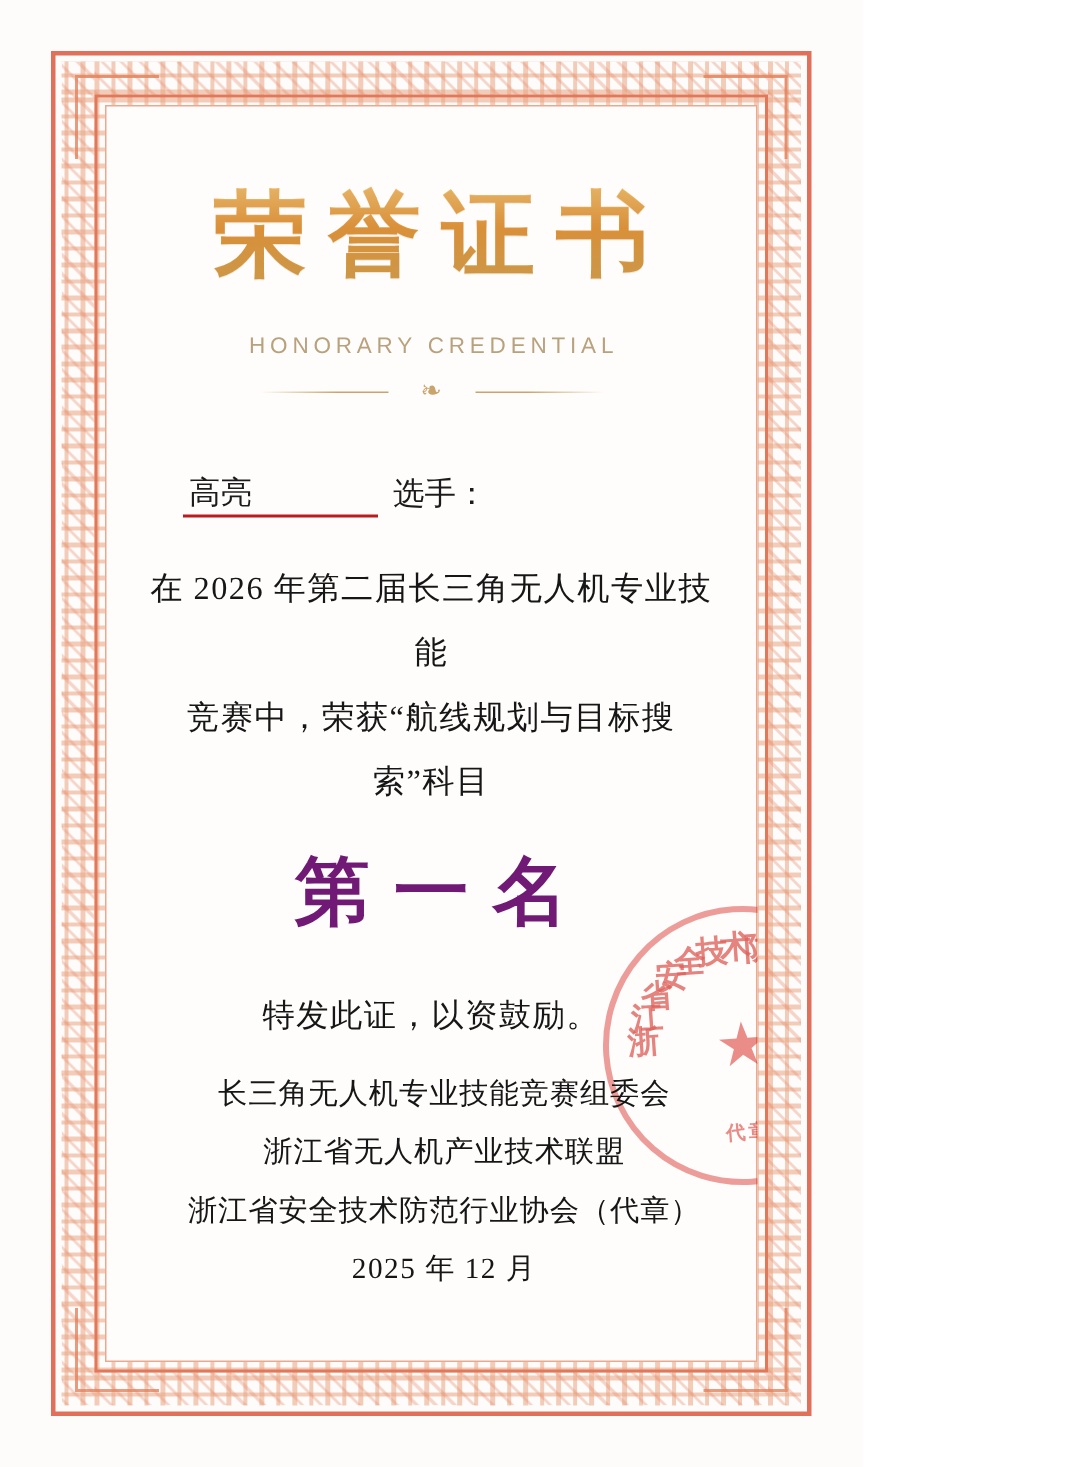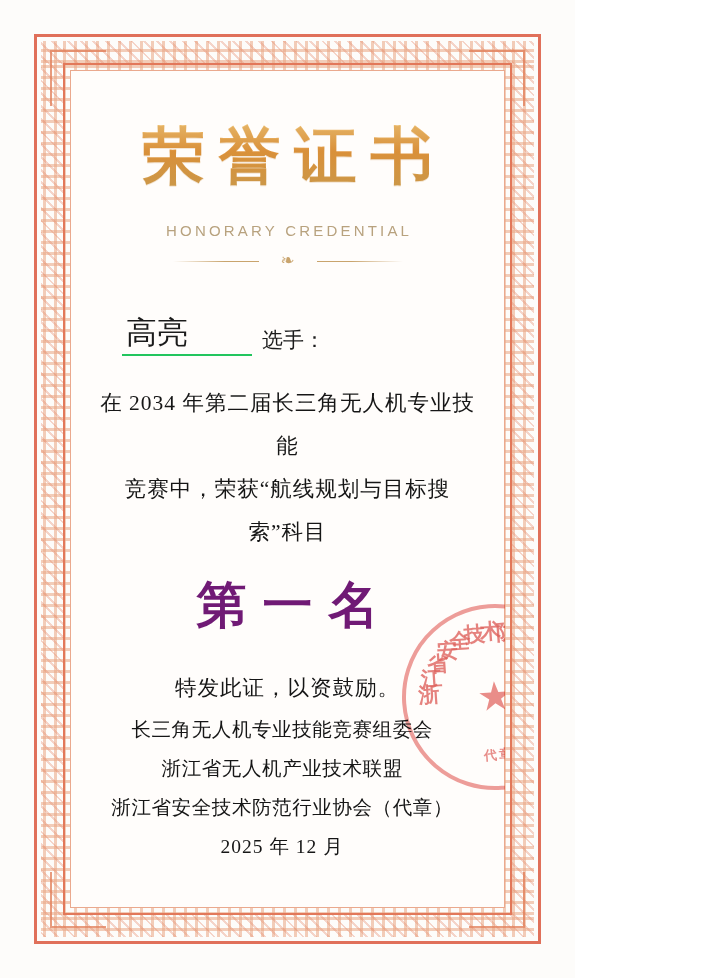--- a/index.html
+++ b/index.html
@@ -155,24 +155,24 @@
   }
 
   .recipient-line {
     margin-top: 46px;
     display: flex;
     align-items: flex-end;
     padding-left: 24px;
   }
   .recipient-name {
     font-family: "DejaVu Serif", serif;
-    font-size: 31px;
+    font-size: 21px;
     color: #1b1b1b;
     min-width: 118px;
-    border-bottom: 2px solid #22c55e;
+    border-bottom: 2px solid #b91c1c;
     padding: 0 8px 3px 4px;
     text-align: left;
     line-height: 1.15;
   }
   .recipient-suffix {
     font-size: 21px;
     color: #1b1b1b;
     padding-left: 10px;
     padding-bottom: 2px;
   }
@@ -201,21 +201,21 @@
   .closing {
     margin-top: 34px;
     text-align: center;
     font-size: 21.5px;
     color: #161616;
     letter-spacing: 1px;
   }
 
   .signature {
     position: absolute;
-    right: 52px;
+    right: 38px;
     bottom: 42px;
     text-align: center;
     font-size: 19.5px;
     color: #161616;
     line-height: 2.0;
     letter-spacing: 0.6px;
   }
   .signature .line { white-space: nowrap; }
   .signature .date { letter-spacing: 1px; }
 
@@ -298,21 +298,21 @@
       <span class="knot">❧</span>
       <span class="bar right"></span>
     </div>
 
     <div class="recipient-line">
       <span class="recipient-name">高亮</span>
       <span class="recipient-suffix">选手：</span>
     </div>
 
     <div class="body-text">
-      <p>在 2034 年第二届长三角无人机专业技能</p>
+      <p>在 2026 年第二届长三角无人机专业技能</p>
       <p>竞赛中，荣获“航线规划与目标搜索”科目</p>
     </div>
 
     <div class="award">第一名</div>
 
     <div class="closing">特发此证，以资鼓励。</div>
 
     <div class="seal">
       <div class="seal-text">
         <div class="seal-char" style="transform: translate(-50%,-50%) rotate(-84deg) translateY(-66px);">

